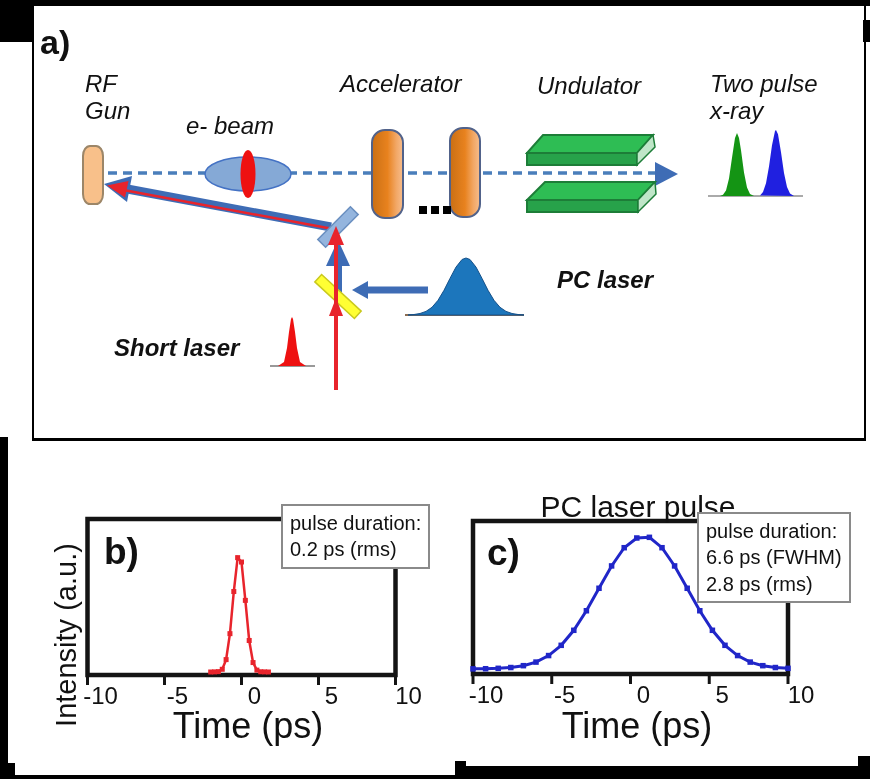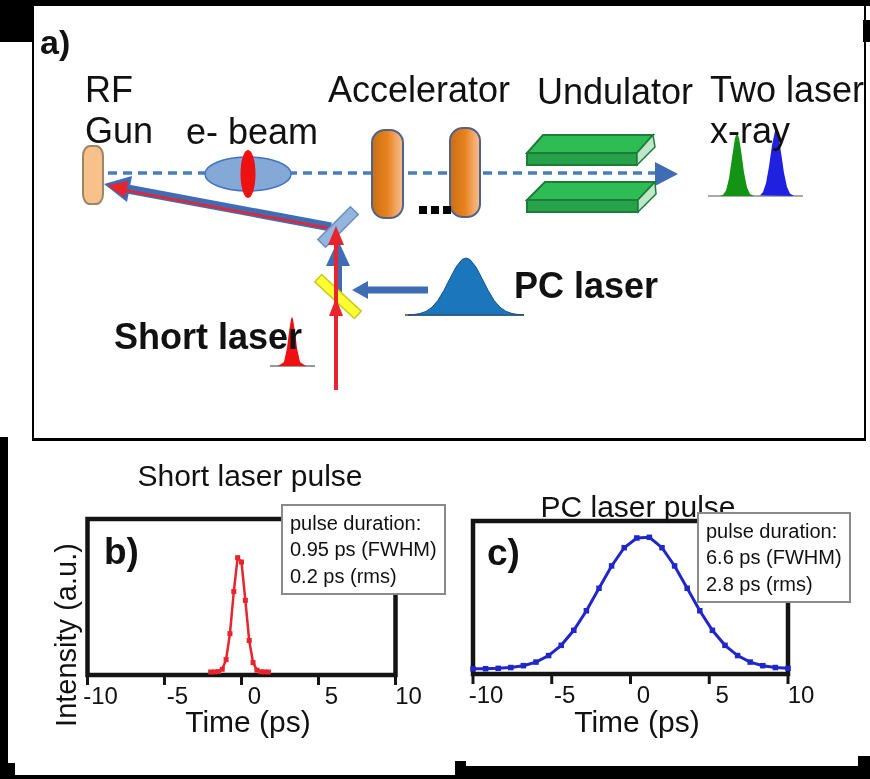--- a/index.html
+++ b/index.html
@@ -3,26 +3,26 @@
 <meta charset="utf-8">
 <style>
   html,body{margin:0;padding:0;background:#fff;}
   #fig{position:relative;width:870px;height:779px;background:#fff;overflow:hidden;
        font-family:"Liberation Sans", sans-serif;color:#111;}
   .black{position:absolute;background:#000;}
   .abs{position:absolute;}
   .pre{white-space:pre-line;}
   #panelA-box{position:absolute;left:32px;top:3px;width:830px;height:433px;
       border:2px solid #000;border-bottom-width:3px;background:transparent;}
-  .diag-label{font-size:36px;line-height:1.13;}
+  .diag-label{font-size:24px;line-height:1.13;font-style:italic;}
   .bold{font-weight:bold;}
   .panel-letter{font-size:37px;font-weight:bold;}
   .chart-title{font-size:30px;text-align:center;}
   .ylabel{font-size:29px;white-space:nowrap;transform:translate(-50%,-50%) rotate(-90deg);}
-  .xlabel{font-size:30px;transform:translateX(-50%);white-space:nowrap;}
+  .xlabel{font-size:36px;transform:translateX(-50%);white-space:nowrap;}
   .tick-label{position:absolute;font-size:24px;transform:translateX(-50%);margin-left:13px;}
   .legend{position:absolute;background:#fff;border:2px solid #8a8a8a;
       font-size:20px;line-height:1.32;padding:4px 7px;white-space:nowrap;}
   svg{position:absolute;left:0;top:0;}
 </style>
 </head>
 <body>
 
 <div id="fig">
 
@@ -180,38 +180,36 @@
         <rect x="760.05" y="662.925" width="5.5" height="5.5" fill="#2026c8"></rect>
         <rect x="772.65" y="664.787" width="5.5" height="5.5" fill="#2026c8"></rect>
         <rect x="785.25" y="665.585" width="5.5" height="5.5" fill="#2026c8"></rect>
       </g>
   </svg>
 
   <div class="abs panel-letter" style="left:40px;top:23px;font-size:34px;">a)</div>
   <div class="abs diag-label pre" style="left:85px;top:70px;">RF
 Gun</div>
   <div class="abs diag-label" style="left:186px;top:112px;">e- beam</div>
-  <div class="abs diag-label" style="left:328px;top:70px;">Accelerator</div>
+  <div class="abs diag-label" style="left:340px;top:70px;">Accelerator</div>
   <div class="abs diag-label" style="left:537px;top:72px;text-align:center;">Undulator</div>
-  <div class="abs diag-label pre" style="left:710px;top:70px;">Two laser
+  <div class="abs diag-label pre" style="left:710px;top:70px;">Two pulse
 x-ray</div>
-  <div class="abs diag-label bold" style="left:114px;top:317px;">Short laser</div>
-  <div class="abs diag-label bold" style="left:514px;top:266px;">PC laser</div>
-
-  <div class="abs chart-title" style="left:90px;top:459px;width:320px;">Short laser pulse</div>
+  <div class="abs diag-label bold" style="left:114px;top:334px;">Short laser</div>
+  <div class="abs diag-label bold" style="left:557px;top:266px;">PC laser</div>
+
   <div class="abs chart-title" style="left:478px;top:459px;width:320px;margin-top:31px;">PC laser pulse</div>
   <div class="abs ylabel" style="left:66px;top:635px;">Intensity (a.u.)</div>
   <div class="abs panel-letter" style="left:104px;top:531px;">b)</div>
   <div class="abs panel-letter" style="left:487px;top:532px;">c)</div>
   <div class="abs xlabel" style="left:248px;top:705px;">Time (ps)</div>
   <div class="abs xlabel" style="left:637px;top:705px;">Time (ps)</div>
 
   <div class="legend" style="left:281px;top:504px;">
     <div>pulse duration:</div>
-    <div>0.95 ps (FWHM)</div>
     <div>0.2 ps (rms)</div>
   </div>
   <div class="legend" style="left:697px;top:512px;">
     <div>pulse duration:</div>
     <div>6.6 ps (FWHM)</div>
     <div>2.8 ps (rms)</div>
   </div>
 
   <div id="tick-labels">
       <div class="tick-label" style="left: 87.5px; top: 682px;">-10</div>

